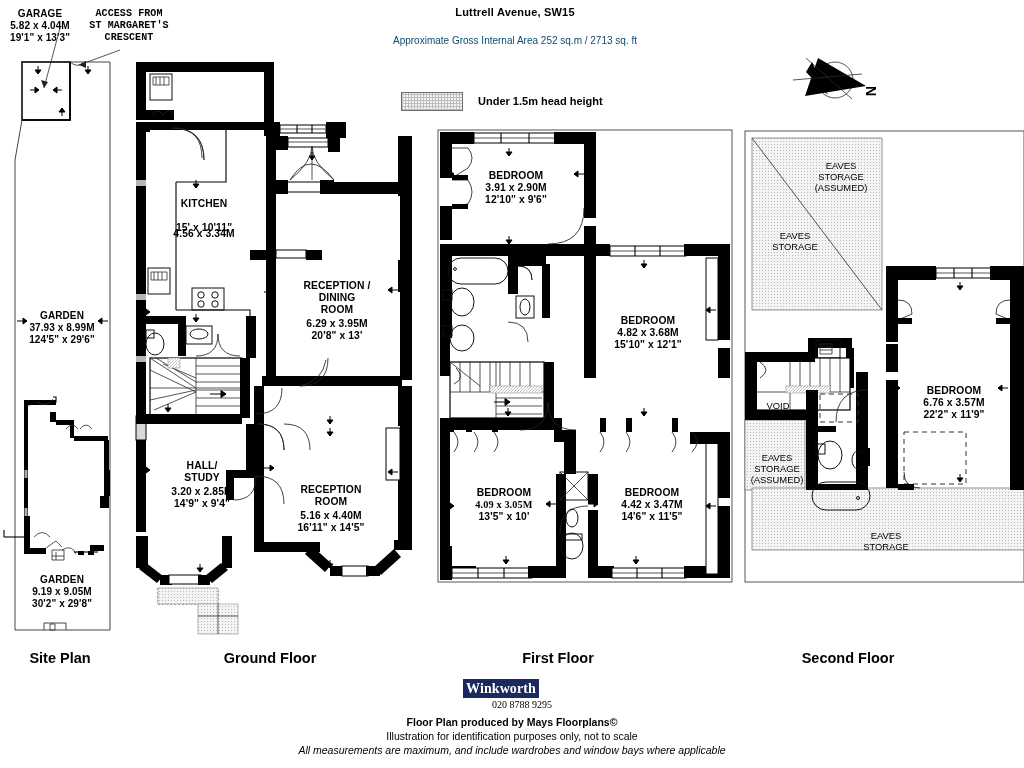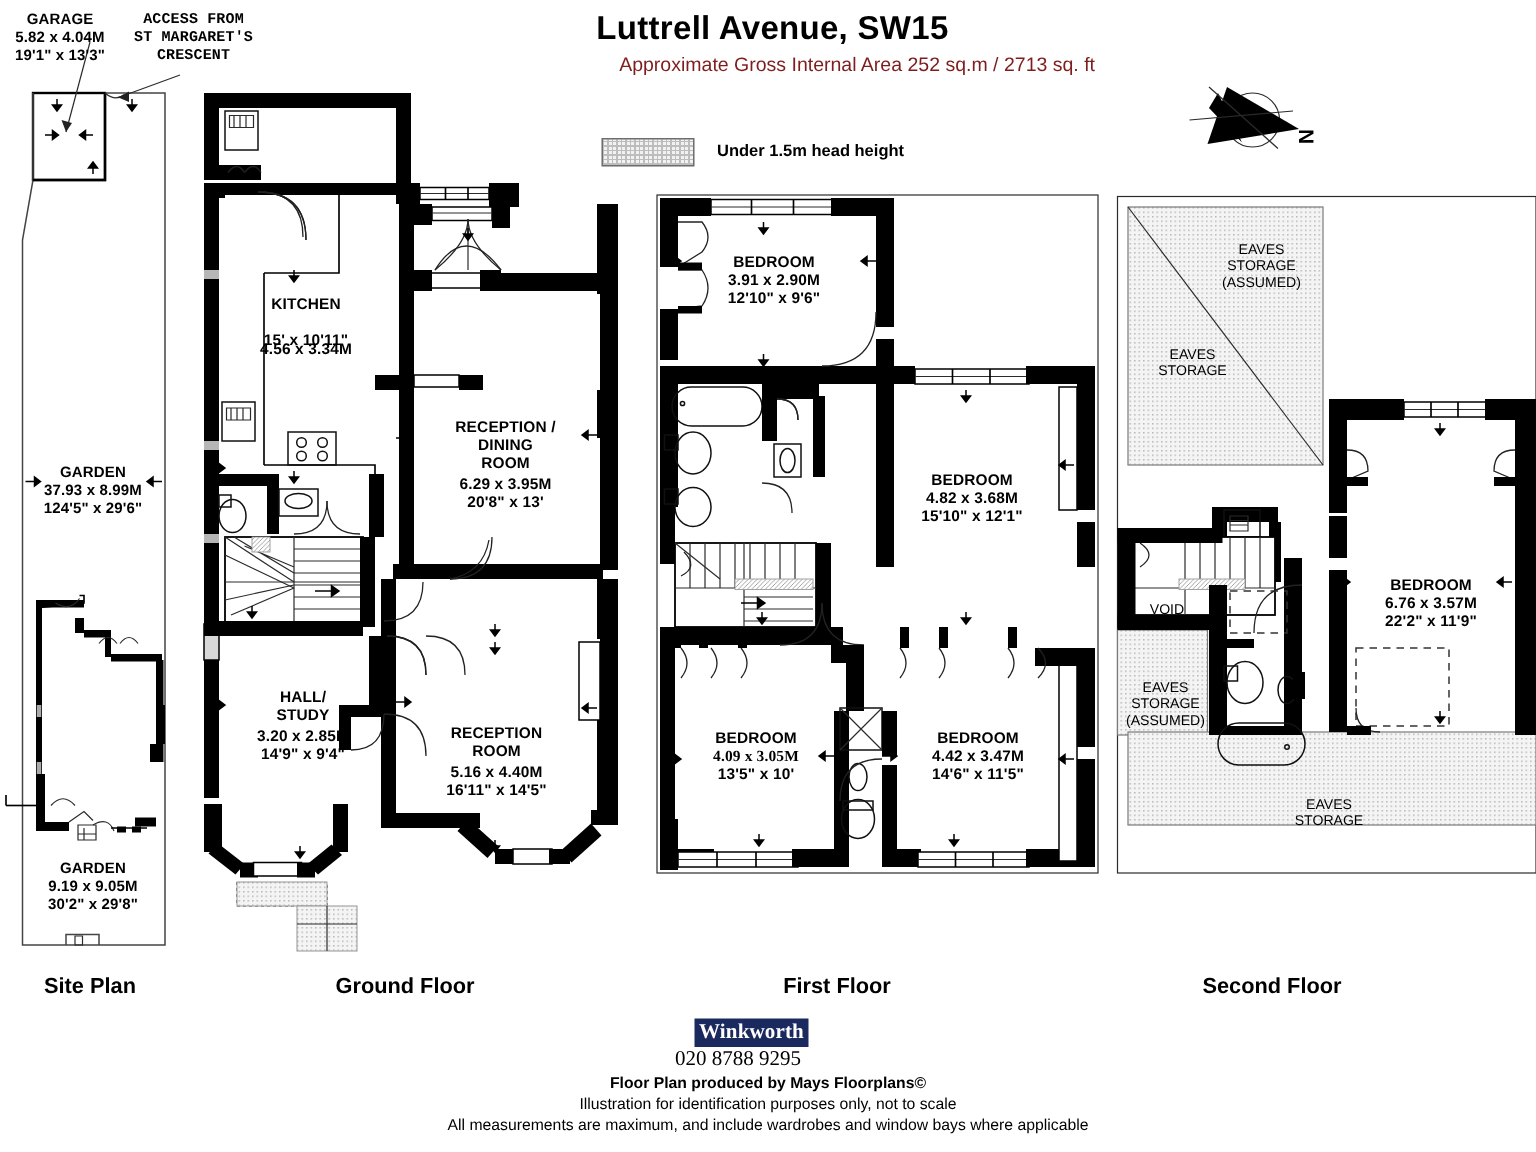--- a/index.html
+++ b/index.html
@@ -14,25 +14,25 @@
     color: #000000;
     position: relative;
     overflow: hidden;
   }
   #plan-root { position: relative; width: 1024px; height: 768px; }
 
   
   .title {
     position: absolute; left: 300px; top: 6px; width: 430px;
     text-align: center;
-    font-size: 22px; font-weight: bold; letter-spacing: .2px;
+    font-size: 11px; font-weight: bold; letter-spacing: .2px;
   }
   .subline {
     position: absolute; width: 430px; left: 300px;
-    text-align: right; font-size: 13px; color: #7f1d1d;
+    text-align: center; font-size: 10px; color: #0c4a6e;
   }
   .sub1 { top: 35px; }
   .sub2 { top: 52px; }
   .sub3 { top: 69px; }
 
   .legend-swatch {
     position: absolute; left: 401px; top: 92px;
     width: 62px; height: 19px;
     border: 1px solid #6d6d6d;
     background-color: #f2f2f2;
@@ -70,31 +70,31 @@
     color: #ffffff;
     font-family: "Liberation Serif", serif;
     font-weight: bold;
     font-size: 14px;
     text-align: center;
     line-height: 19px;
     letter-spacing: .1px;
   }
   .brand-phone {
     position: absolute; left: 450px; top: 699px; width: 102px;
-    text-align: left;
+    text-align: right;
     font-family: "Liberation Serif", serif;
-    font-size: 14px;
+    font-size: 10px;
   }
   .footer-line {
     position: absolute; width: 600px; left: 212px;
     text-align: center; font-size: 10.5px;
   }
   .fl1 { top: 716px; font-weight: bold; }
   .fl2 { top: 730px; }
-  .fl3 { top: 744px; }
+  .fl3 { top: 744px; font-style: italic; }
 
   
   svg.draw { position: absolute; left: 0; top: 0; width: 1024px; height: 768px; overflow: visible; }
   .w  { fill: #000000; }               
   .tl { fill: none; stroke: #000000; stroke-width: 1.1; }  
   .tl2{ fill: none; stroke: #000000; stroke-width: 1.6; }
   .hair { fill: none; stroke: #2b2b2b; stroke-width: .8; }
   .swing { fill: none; stroke: #222; stroke-width: .85; }
   .fix { fill: none; stroke: #111; stroke-width: 1; }
   .dash { fill: none; stroke: #333; stroke-width: 1; stroke-dasharray: 5 4; }

